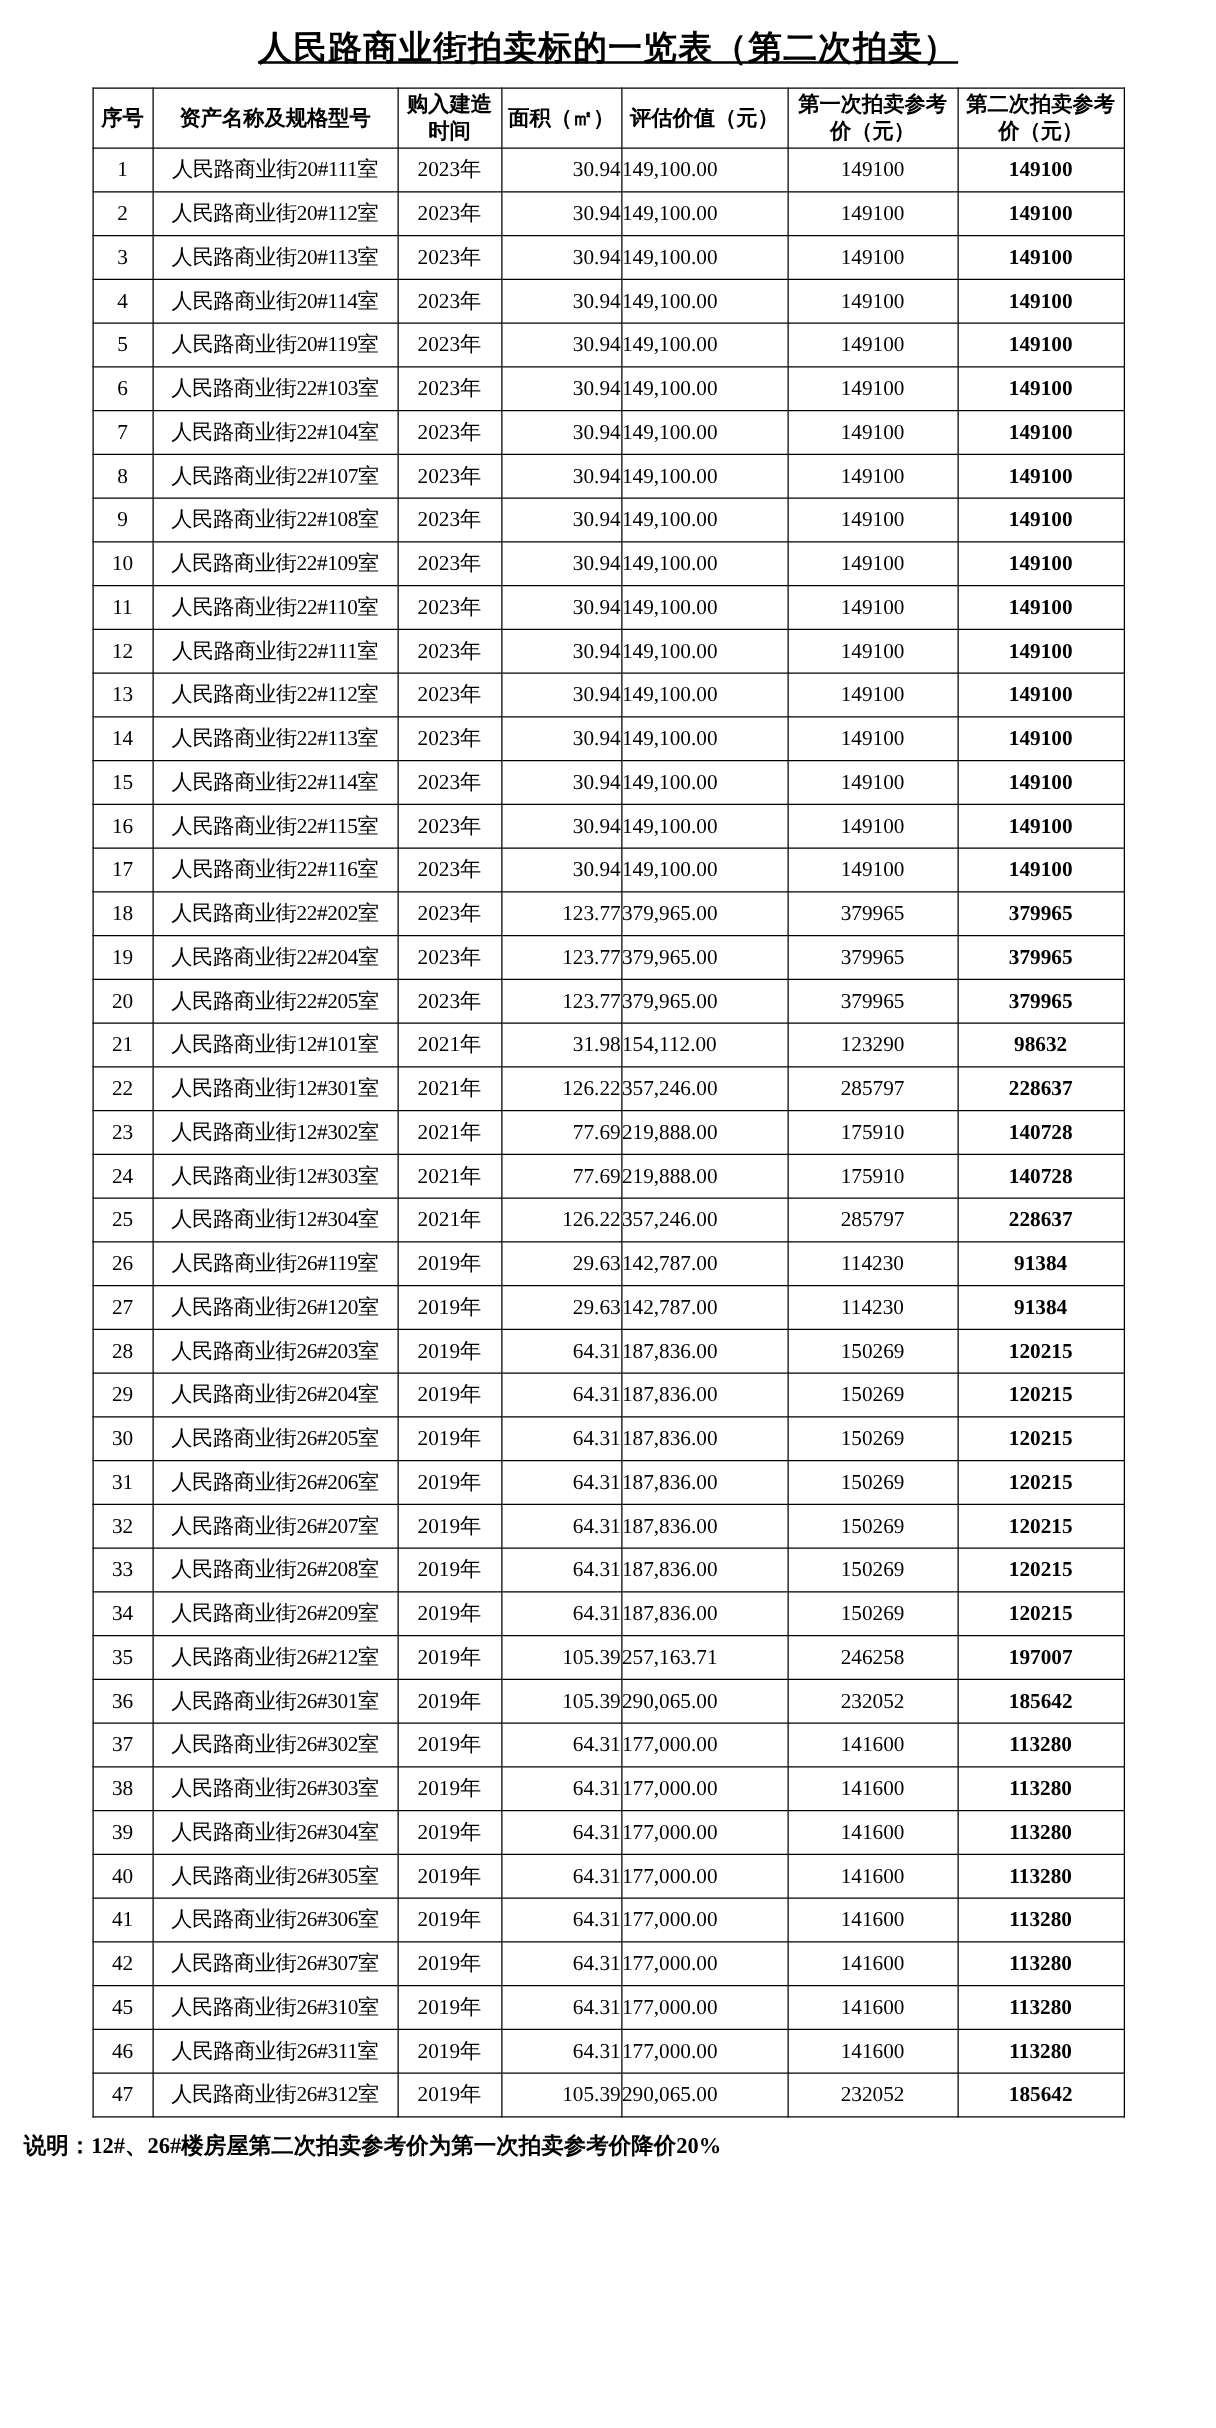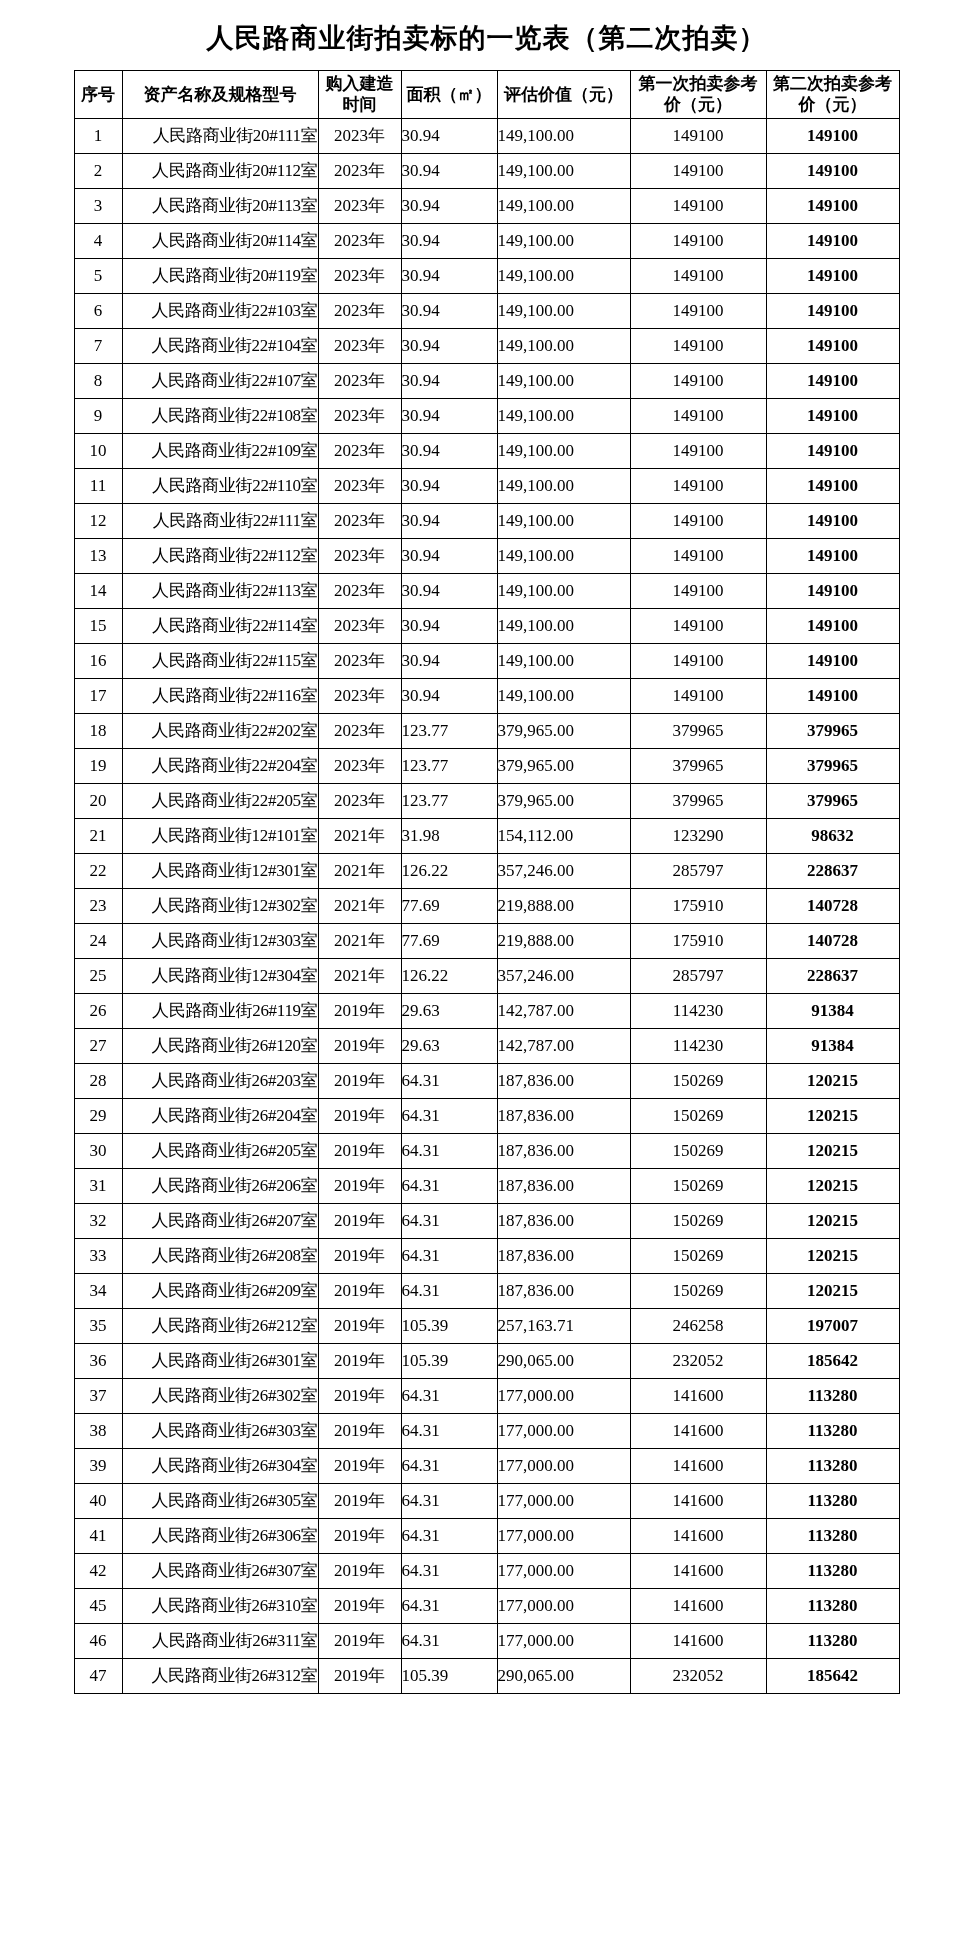--- a/index.html
+++ b/index.html
@@ -21,20 +21,21 @@
     position: relative;
   }
   .doc-title {
     text-align: center;
     font-size: 27px;
     font-weight: bold;
     letter-spacing: 1px;
     padding-top: 20px;
     padding-bottom: 14px;
     font-family: "Liberation Serif", "DejaVu Serif", serif;
+    text-decoration: underline;
   }
   table.auction-table {
     border-collapse: collapse;
     margin: 0 auto;
     width: 757px;
     table-layout: fixed;
   }
   table.auction-table th,
   table.auction-table td {
     border: 1px solid #000000;
@@ -54,23 +55,23 @@
   }
   col.c-idx     { width: 48px; }
   col.c-name    { width: 196px; }
   col.c-year    { width: 83px; }
   col.c-area    { width: 96px; }
   col.c-value   { width: 133px; }
   col.c-first   { width: 136px; }
   col.c-second  { width: 133px; }
 
   td.idx    { text-align: center; padding-right: 6px; }
-  td.name   { text-align: right; padding-left: 4px; letter-spacing: -0.3px; }
+  td.name   { text-align: center; padding-left: 4px; letter-spacing: -0.3px; }
   td.year   { text-align: center; }
-  td.area   { text-align: left; padding-right: 10px; font-family: "Liberation Serif", "DejaVu Serif", serif; }
+  td.area   { text-align: right; padding-right: 10px; font-family: "Liberation Serif", "DejaVu Serif", serif; }
   td.value  { padding-right: 10px; }
   td.first  { text-align: center; }
   td.second { text-align: center; font-weight: bold; }
 
   .note {
     width: 935px;
     margin: 0 auto;
     font-size: 18px;
     font-weight: bold;
     padding-top: 10px;
@@ -509,14 +510,15 @@
           <td class="name">人民路商业街26#312室</td>
           <td class="year">2019年</td>
           <td class="area">105.39</td>
           <td class="value">290,065.00</td>
           <td class="first">232052</td>
           <td class="second">185642</td>
         </tr>
       </tbody>
   </table>
 
+  <div class="note">说明：12#、26#楼房屋第二次拍卖参考价为第一次拍卖参考价降价20%</div>
 
 </div>
 
 </body></html>

